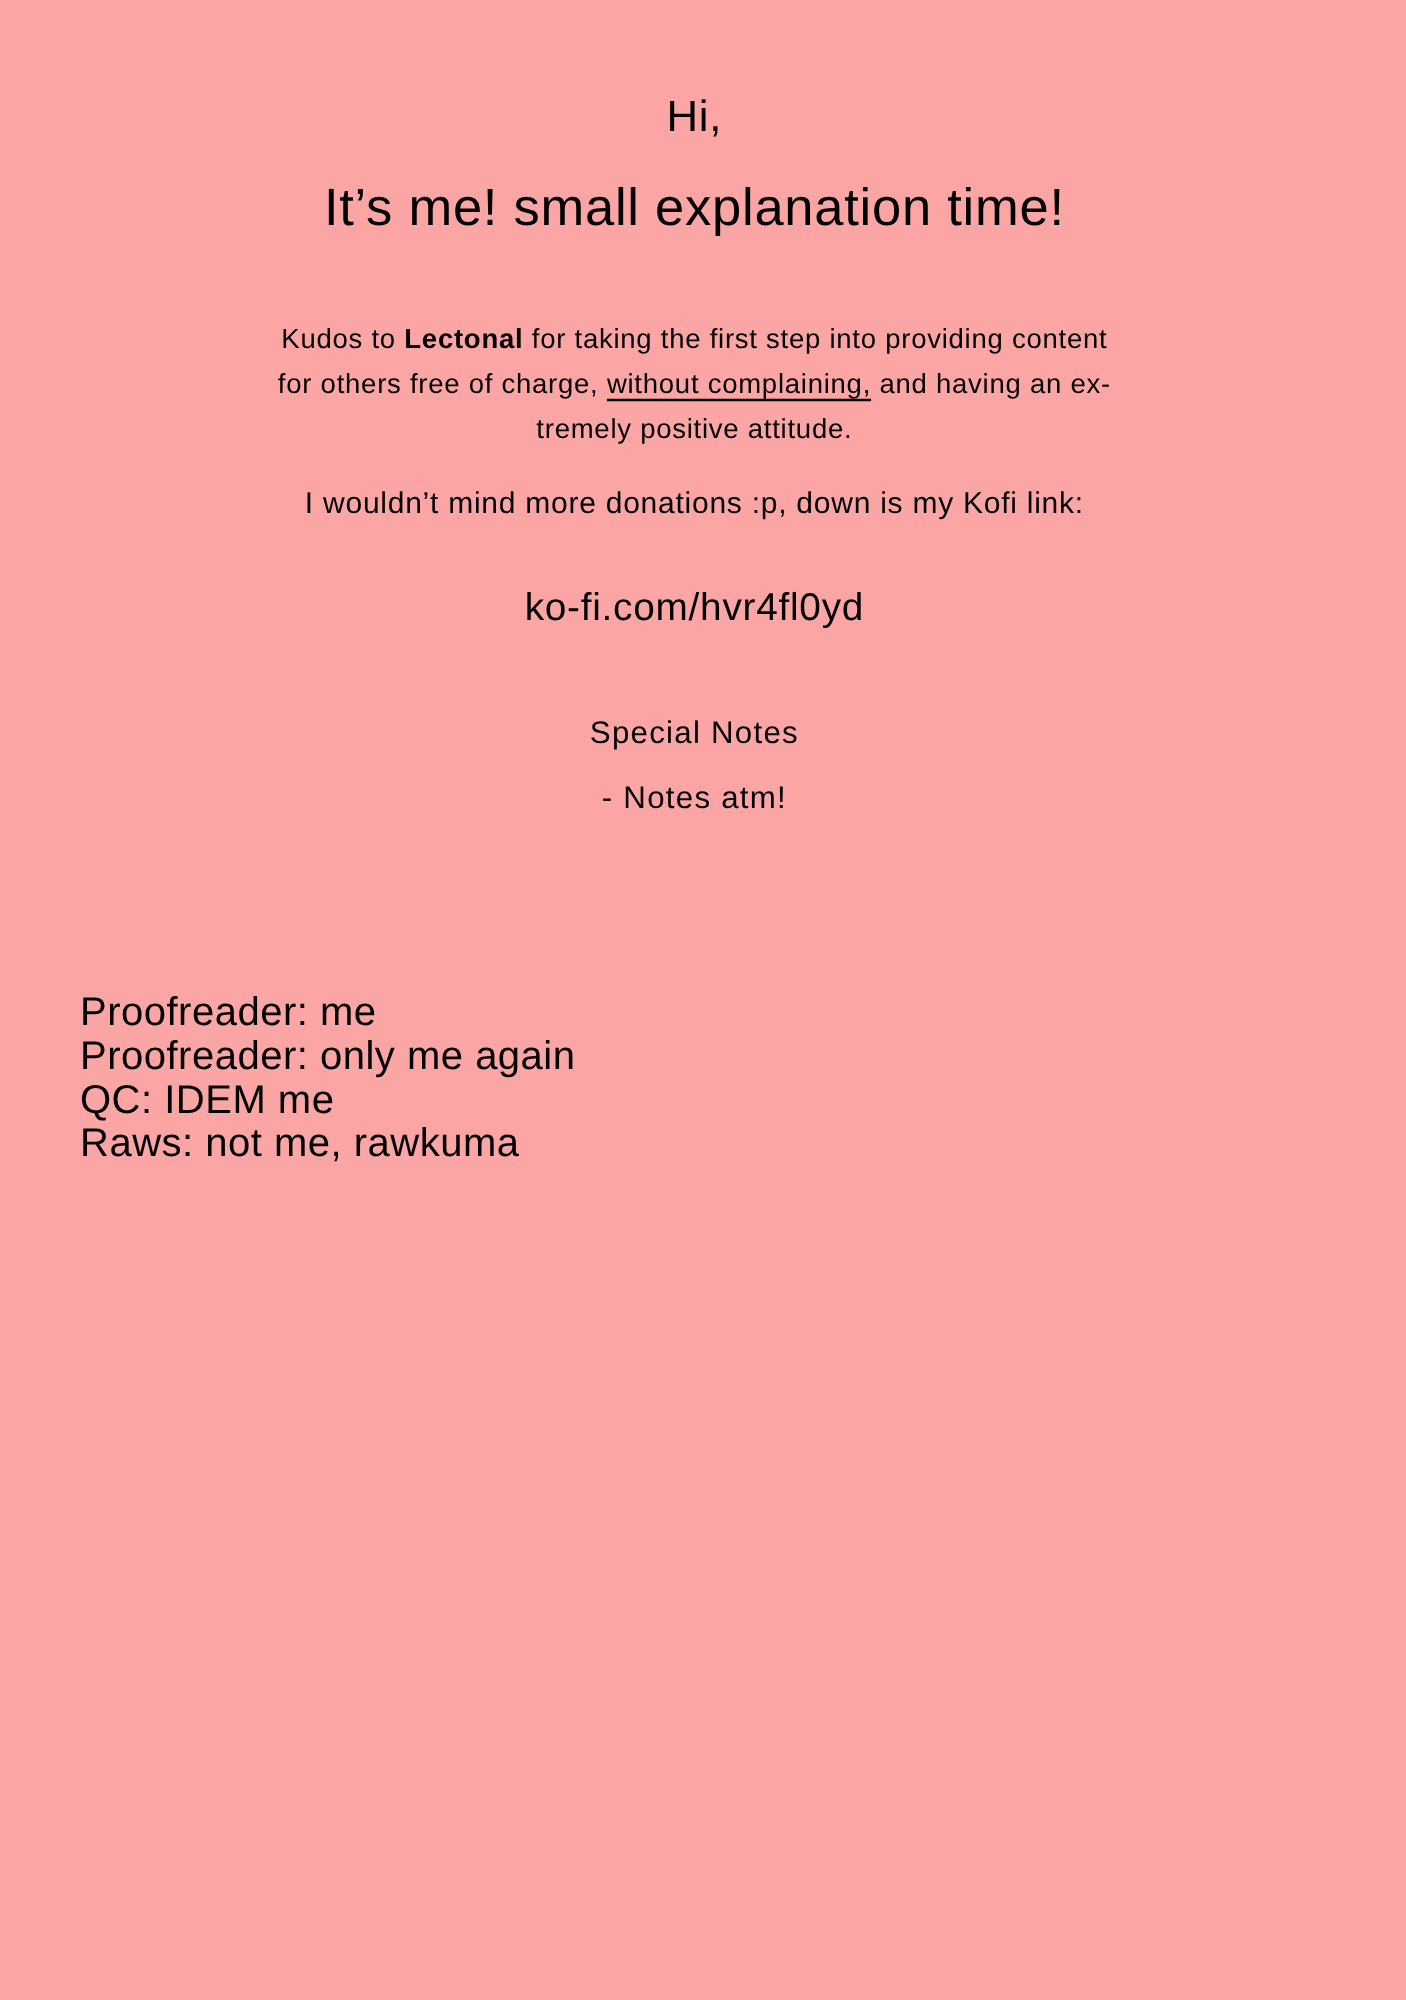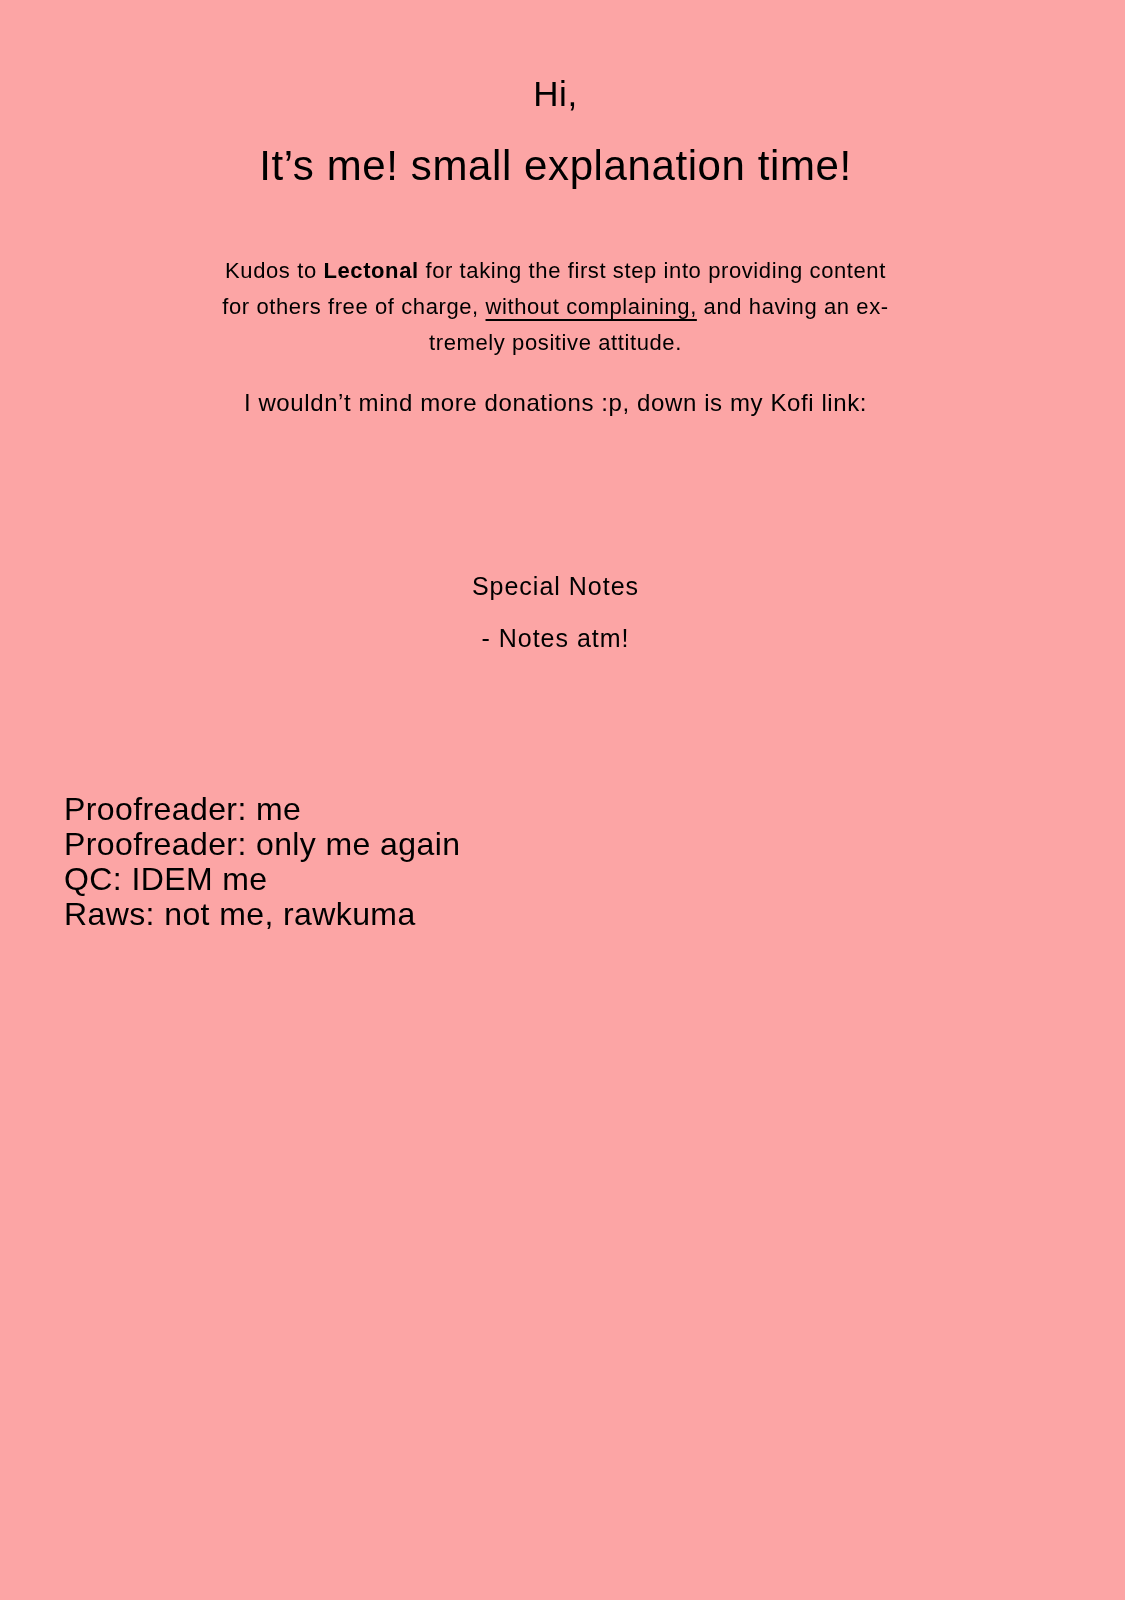--- a/index.html
+++ b/index.html
@@ -98,20 +98,21 @@
 <div class="page">
 
   <div class="centered greeting">Hi,</div>
 
   <div class="centered intro">It’s me! small explanation time!</div>
 
   <div class="paragraph"><div><span>Kudos to </span><span class="b">Lectonal</span><span> for taking the first step into providing content</span></div><div><span>for others free of charge, </span><span class="u">without complaining,</span><span> and having an ex-</span></div><div><span>tremely positive attitude.</span></div></div>
 
   <div class="centered donation">I wouldn’t mind more donations :p, down is my Kofi link:</div>
 
+  <div class="centered kofi">ko-fi.com/hvr4fl0yd</div>
 
   <div class="centered notes-title">Special Notes</div>
 
   <div class="notes-items"><div>- Notes atm!</div></div>
 
   <div class="credits"><div>Proofreader: me</div><div>Proofreader: only me again</div><div>QC: IDEM me</div><div>Raws: not me, rawkuma</div></div>
 
 </div>
 
 </body></html>

